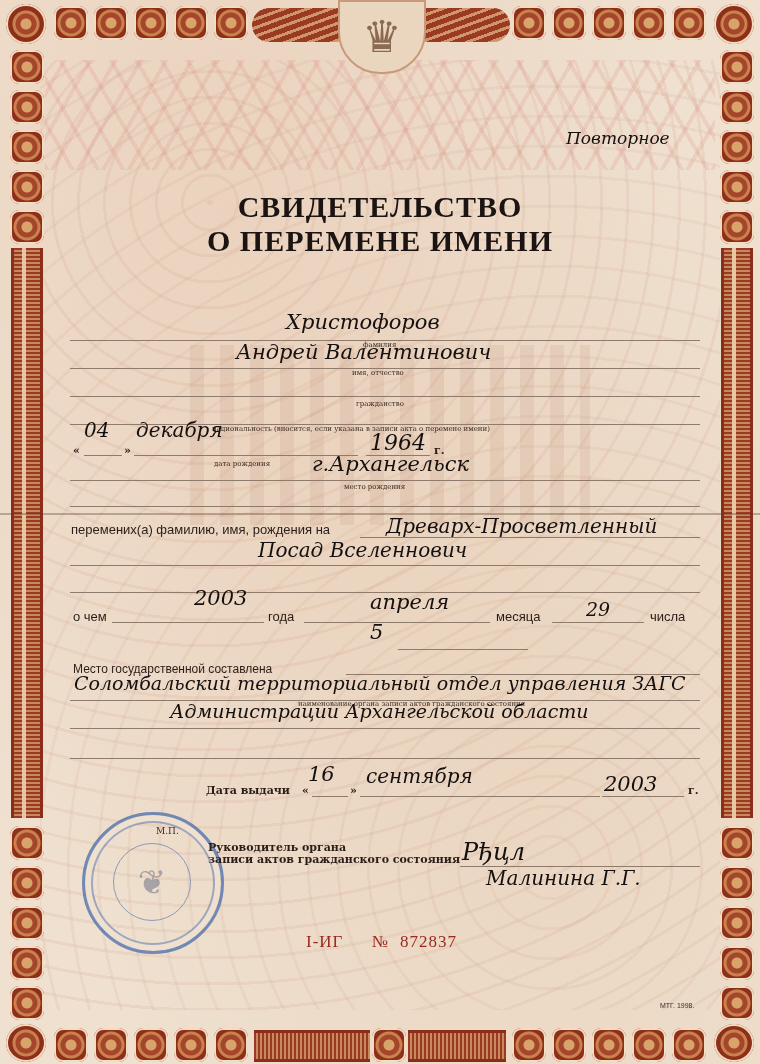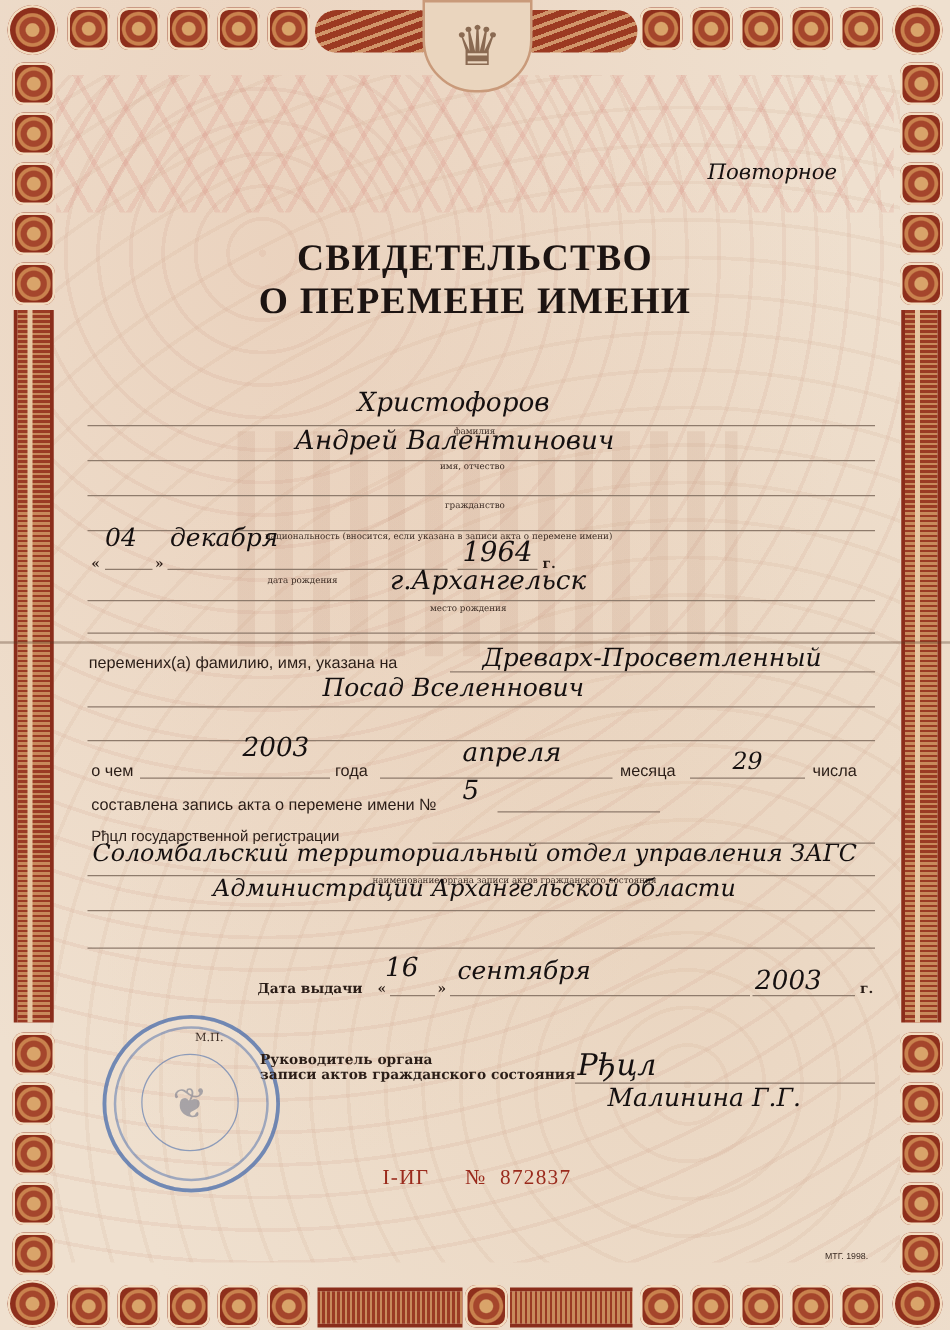--- a/index.html
+++ b/index.html
@@ -178,43 +178,42 @@
   <div class="label-serif" style="left:434px;top:444px;">г.</div>
   <div class="caption" style="left:214px;top:460px;">дата рождения</div>
 
   <div class="hand" style="left:312px;top:452px;font-size:21px;">г.Архангельск</div>
   <div class="line" style="left:70px;top:480px;width:630px;"></div>
   <div class="caption" style="left:344px;top:483px;">место рождения</div>
   <div class="line" style="left:70px;top:506px;width:630px;"></div>
 
   <div class="fold"></div>
 
-  <div class="label" style="left:71px;top:522px;font-size:13px;">перемених(а) фамилию, имя, указана на</div>
+  <div class="label" style="left:71px;top:522px;font-size:13px;">перемених(а) фамилию, имя, рождения на</div>
   <div class="hand" style="left:386px;top:514px;font-size:20px;">Древарх-Просветленный</div>
   <div class="line" style="left:360px;top:537px;width:340px;"></div>
   <div class="hand" style="left:258px;top:538px;font-size:20px;">Посад Вселеннович</div>
   <div class="line" style="left:70px;top:565px;width:630px;"></div>
   <div class="line" style="left:70px;top:592px;width:630px;"></div>
 
   <div class="label" style="left:73px;top:609px;font-size:13px;">о чем</div>
   <div class="hand" style="left:194px;top:586px;font-size:21px;">2003</div>
   <div class="line" style="left:112px;top:622px;width:152px;"></div>
   <div class="label" style="left:268px;top:609px;font-size:13px;">года</div>
   <div class="hand" style="left:370px;top:590px;font-size:21px;">апреля</div>
   <div class="line" style="left:304px;top:622px;width:186px;"></div>
   <div class="label" style="left:496px;top:609px;font-size:13px;">месяца</div>
   <div class="hand" style="left:586px;top:598px;font-size:19px;">29</div>
   <div class="line" style="left:552px;top:622px;width:92px;"></div>
   <div class="label" style="left:650px;top:609px;font-size:13px;">числа</div>
 
-  <div class="label" style="left:73px;top:636px;font-size:13px;">составлена запись акта о перемене имени №</div>
   <div class="hand" style="left:370px;top:620px;font-size:21px;">5</div>
   <div class="line" style="left:398px;top:649px;width:130px;"></div>
 
-  <div class="label" style="left:73px;top:662px;font-size:12px;">Рђцл государственной регистрации</div>
+  <div class="label" style="left:73px;top:662px;font-size:12px;">Место государственной составлена</div>
   <div class="line" style="left:346px;top:674px;width:354px;"></div>
   <div class="hand" style="left:74px;top:672px;font-size:19px;">Соломбальский территориальный отдел управления ЗАГС</div>
   <div class="line" style="left:70px;top:700px;width:630px;"></div>
   <div class="caption" style="left:298px;top:700px;">наименование органа записи актов гражданского состояния</div>
   <div class="hand" style="left:170px;top:700px;font-size:19px;">Администрации Архангельской области</div>
   <div class="line" style="left:70px;top:728px;width:630px;"></div>
   <div class="line" style="left:70px;top:758px;width:630px;"></div>
 
   <div class="label-serif" style="left:206px;top:784px;font-size:11px;">Дата выдачи</div>
   <div class="label-serif" style="left:302px;top:784px;">«</div>

